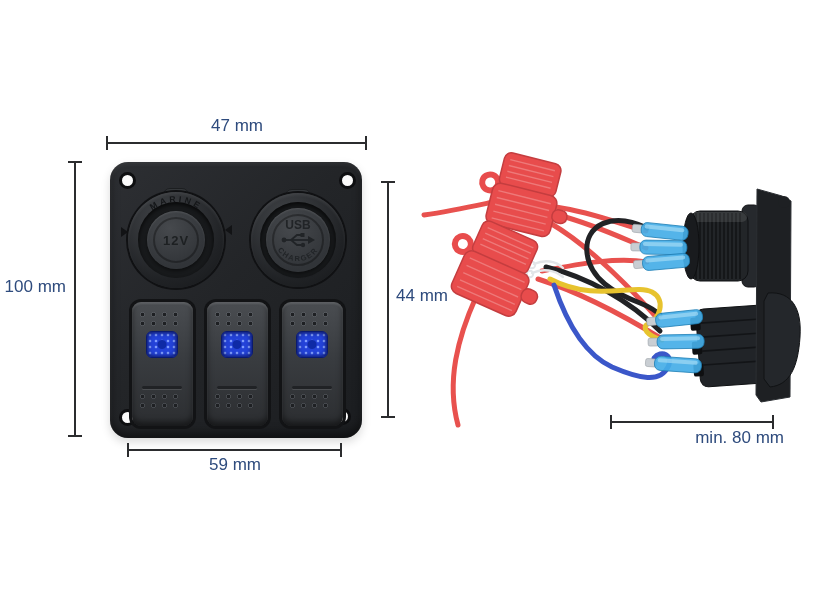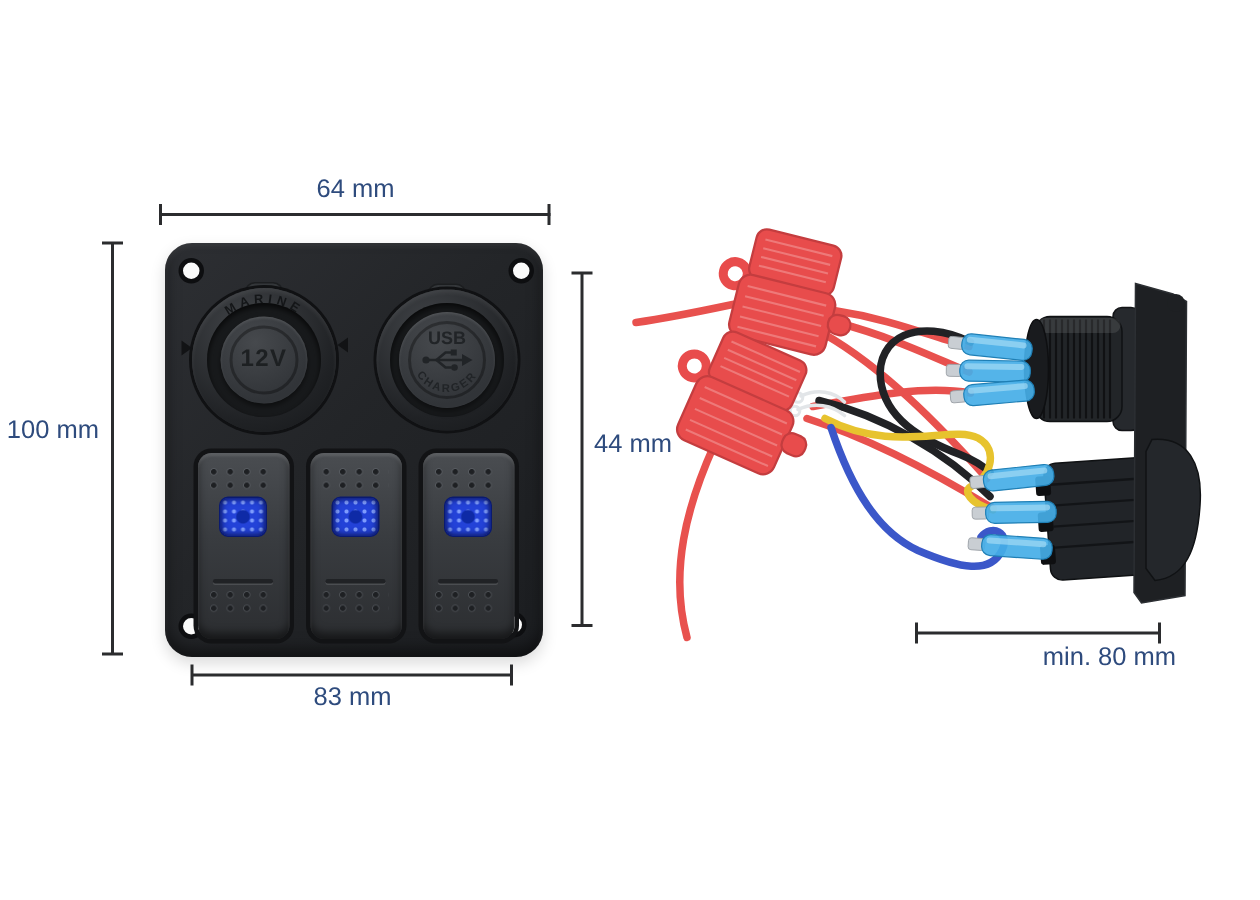--- a/index.html
+++ b/index.html
@@ -48,21 +48,21 @@
     box-shadow:0 0 0 2px #101113,inset 0 2px 3px rgba(255,255,255,.08);
   }
   .socket-mid{position:absolute;border-radius:50%;background:#191b1d;box-shadow:inset 0 2px 5px rgba(0,0,0,.8);}
   .socket-cap{
     position:absolute;border-radius:50%;
     background:radial-gradient(circle at 40% 30%,#46494d,#313438 72%);
     box-shadow:inset 0 1px 2px rgba(255,255,255,.12),0 2px 4px rgba(0,0,0,.55);
     display:flex;align-items:center;justify-content:center;
   }
   .cap-inner{position:absolute;inset:6px;border-radius:50%;border:2px solid rgba(0,0,0,.32);}
-  .cap-label{font-size:16px;font-weight:bold;letter-spacing:1px;color:#1d2022;text-align:center;}
+  .cap-label{font-size:13px;font-weight:bold;letter-spacing:1px;color:#1d2022;text-align:center;}
 
   .rocker{
     position:absolute;width:61px;height:124px;border-radius:9px;
     background:linear-gradient(180deg,#4a4d51,#393c40 45%,#2c2e31);
     box-shadow:0 0 0 3px #121315,
                inset 0 2px 2px rgba(255,255,255,.12),
                inset 0 -4px 6px rgba(0,0,0,.5);
   }
   .dots{
     position:absolute;
@@ -256,36 +256,36 @@
     <rect class="conn-sleeve" x="0" y="0" width="47" height="14" rx="6"></rect>
     <rect class="conn-hi" x="3" y="2" width="40" height="4" rx="2"></rect>
   </g>
   <g transform="translate(255,261) rotate(4)">
     <rect class="conn-metal" x="-9" y="3" width="11" height="8" rx="2"></rect>
     <rect class="conn-sleeve" x="0" y="0" width="47" height="14" rx="6"></rect>
     <rect class="conn-hi" x="3" y="2" width="40" height="4" rx="2"></rect>
   </g>
 </svg>
 
-<div class="dim-label" style="left:107px;top:117px;width:260px;text-align:center;">64 mm</div>
+<div class="dim-label" style="left:107px;top:117px;width:260px;text-align:center;">47 mm</div>
 <div class="dim-line h" style="left:107px;top:142px;width:260px;"></div>
 <div class="dim-tick v" style="left:106px;top:136px;"></div>
 <div class="dim-tick v" style="left:365px;top:136px;"></div>
 
 <div class="dim-label" style="left:4px;top:278px;width:62px;text-align:right;">100 mm</div>
 <div class="dim-line v" style="left:74px;top:162px;height:274px;"></div>
 <div class="dim-tick h" style="left:68px;top:161px;"></div>
 <div class="dim-tick h" style="left:68px;top:435px;"></div>
 
 <div class="dim-label" style="left:396px;top:287px;width:70px;text-align:left;">44 mm</div>
 <div class="dim-line v" style="left:387px;top:182px;height:235px;"></div>
 <div class="dim-tick h" style="left:381px;top:181px;"></div>
 <div class="dim-tick h" style="left:381px;top:416px;"></div>
 
-<div class="dim-label" style="left:128px;top:456px;width:214px;text-align:center;">83 mm</div>
+<div class="dim-label" style="left:128px;top:456px;width:214px;text-align:center;">59 mm</div>
 <div class="dim-line h" style="left:128px;top:449px;width:214px;"></div>
 <div class="dim-tick v" style="left:127px;top:443px;"></div>
 <div class="dim-tick v" style="left:340px;top:443px;"></div>
 
 <div class="dim-label" style="left:601px;top:429px;width:183px;text-align:right;">min. 80 mm</div>
 <div class="dim-line h" style="left:611px;top:421px;width:163px;"></div>
 <div class="dim-tick v" style="left:610px;top:415px;"></div>
 <div class="dim-tick v" style="left:772px;top:415px;"></div>
 
 </body></html>

